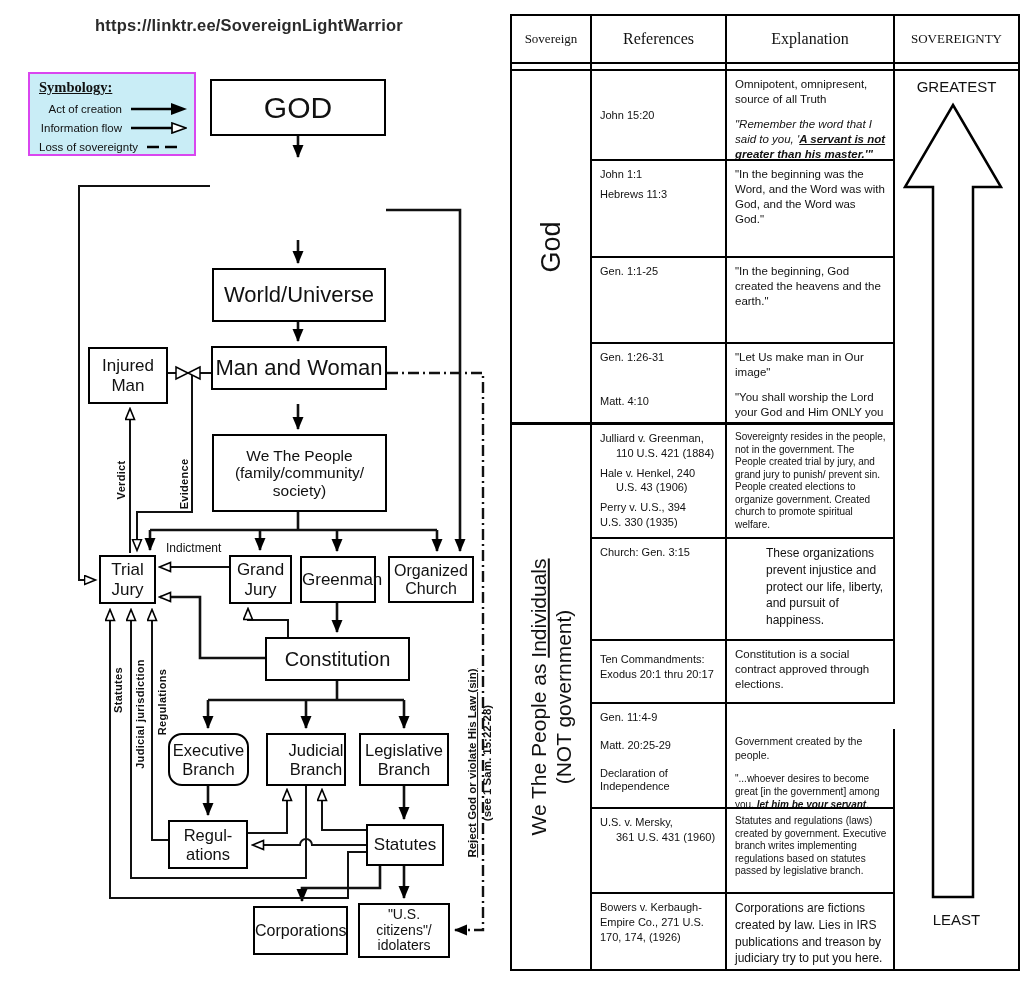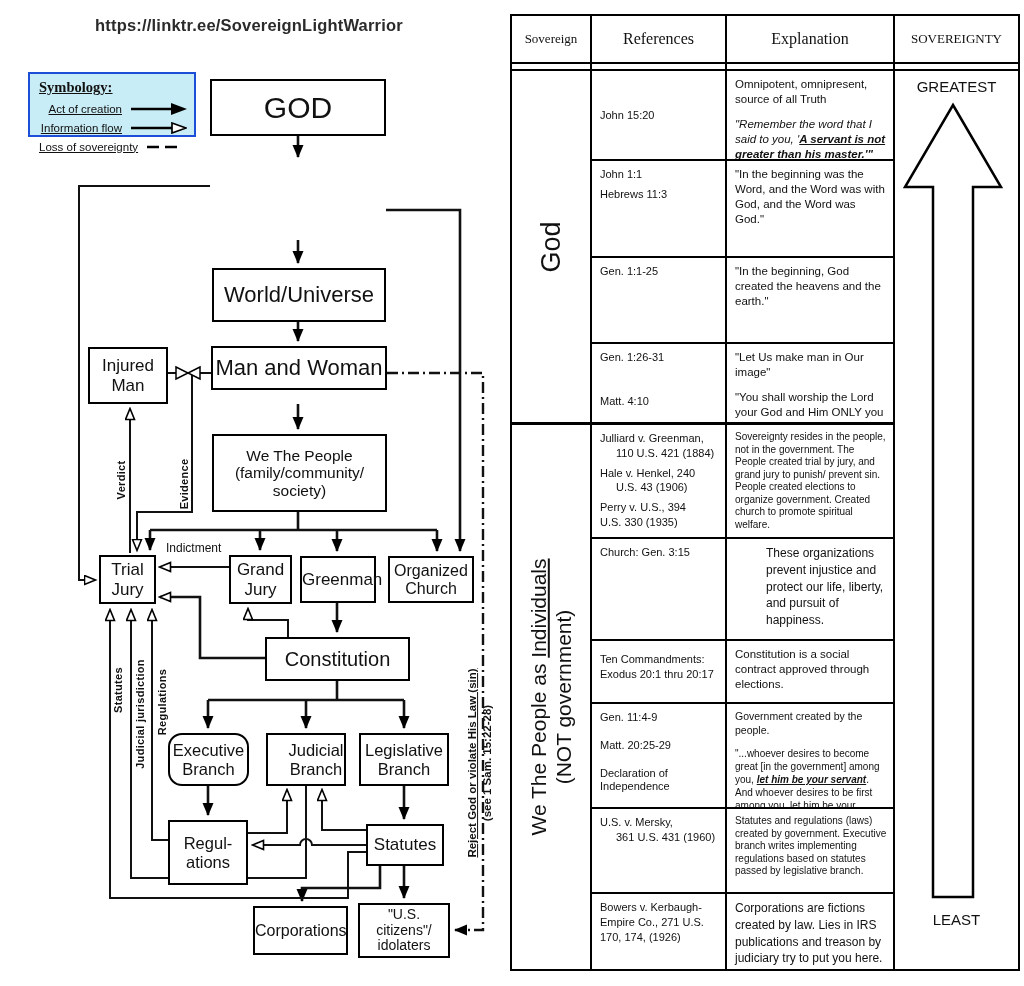--- a/index.html
+++ b/index.html
@@ -5,22 +5,22 @@
   html,body{margin:0;padding:0;background:#e9e9e9;}
   .canvas{position:relative;width:1024px;height:986px;background:#ffffff;margin:0 auto;
           font-family:"Liberation Sans", sans-serif;color:#111;overflow:hidden;}
   
   .flow-svg{position:absolute;left:0;top:0;}
   .node{position:absolute;background:#fff;border:2px solid #000;display:flex;
         align-items:center;justify-content:center;box-sizing:border-box;}
   .node span{white-space:pre-line;text-align:center;width:100%;line-height:1.12;}
   .url-title{position:absolute;left:95px;top:16px;font-size:16.5px;font-weight:bold;
              color:#2b2b2b;letter-spacing:.2px;}
-  .legend{position:absolute;left:28px;top:72px;width:168px;height:65px;background:#c9edf6;
-          border:2px solid #1d4ed8;box-sizing:border-box;padding:5px 7px 4px 9px;text-decoration:underline;}
+  .legend{position:absolute;left:28px;top:72px;width:168px;height:84px;background:#c9edf6;
+          border:2px solid #d946ef;box-sizing:border-box;padding:5px 7px 4px 9px;}
   .legend-title{font-family:"Liberation Serif", serif;font-weight:bold;font-size:14.5px;
                 text-decoration:underline;margin-bottom:3px;}
   .legend-row{display:flex;align-items:center;justify-content:flex-end;height:19px;}
   .legend-row .lab{font-size:11.5px;text-align:right;margin-right:7px;white-space:nowrap;}
   .vlabel{position:absolute;font-size:11px;font-weight:600;white-space:nowrap;
           transform:translate(-50%,-50%) rotate(-90deg);letter-spacing:.3px;}
   .hlabel{position:absolute;font-size:12px;}
   .reject{position:absolute;left:480px;top:763px;transform:translate(-50%,-50%) rotate(-90deg);
           text-align:center;font-size:11.5px;font-weight:bold;white-space:nowrap;line-height:1.3;}
   .reject .u{text-decoration:underline;}
@@ -33,21 +33,21 @@
         overflow:hidden;}
   .noR{border-right:none;} .noB{border-bottom:none;} .thickB{border-bottom:3px solid #000;}
   .hcell{display:flex;align-items:center;justify-content:center;font-size:16px;font-family:Liberation Serif, serif;}
   .hcell.small{font-size:13px;}
   .refs{padding:7px 4px 4px 8px;font-size:11px;line-height:1.25;}
   .refs .ref{margin-bottom:1px;}
   .refs .ind{padding-left:16px;}
   .refs .mt6{margin-top:6px;} .refs .mt14{margin-top:14px;} .refs .mt30{margin-top:30px;}
   .expl{padding:6px 6px 4px 8px;font-size:11.5px;line-height:1.3;}
   .expl p{margin:0 0 10px 0;}
-  .f10{font-size:10px;line-height:1.25;} .f105{font-size:10.5px;} .f12{font-size:12px;line-height:1.4;}
+  .f10{font-size:10px;line-height:1.25;} .f105{font-size:10.5px;margin-top:25px;} .f12{font-size:12px;line-height:1.4;}
   .q{font-style:italic;}
   .qu{font-style:italic;font-weight:bold;text-decoration:underline;}
   .sovcell{position:relative;}
   .rot{position:absolute;left:50%;top:50%;transform:translate(-50%,-50%) rotate(-90deg);
        white-space:nowrap;text-align:center;}
   .god-label{font-size:27px;}
   .people-label{font-size:21px;line-height:1.2;}
   .people-label .u{text-decoration:underline;}
   .sovereignty-cell{position:relative;border-right:none;}
   .greatest{position:absolute;top:7px;width:100%;text-align:center;font-size:15px;}
@@ -183,21 +183,21 @@
 Branch</span>
     </div>
   <div class="node" style="left:266px;top:733px;width:80px;height:53px;">
       <span style="font-size:16.5px;margin-left:20px;">Judicial
 Branch</span>
     </div>
   <div class="node" style="left:359px;top:733px;width:90px;height:53px;">
       <span style="font-size:16.5px;">Legislative
 Branch</span>
     </div>
-  <div class="node" style="left:168px;top:820px;width:80px;height:65px;justify-content:flex-end;">
+  <div class="node" style="left:168px;top:820px;width:80px;height:49px;justify-content:flex-end;">
       <span style="font-size:16.5px;">Regul-
 ations</span>
     </div>
   <div class="node" style="left:366px;top:824px;width:78px;height:42px;">
       <span style="font-size:17px;">Statutes</span>
     </div>
   <div class="node" style="left:253px;top:906px;width:95px;height:49px;">
       <span style="font-size:16px;">Corporations</span>
     </div>
   <div class="node" style="left:358px;top:903px;width:92px;height:55px;">

